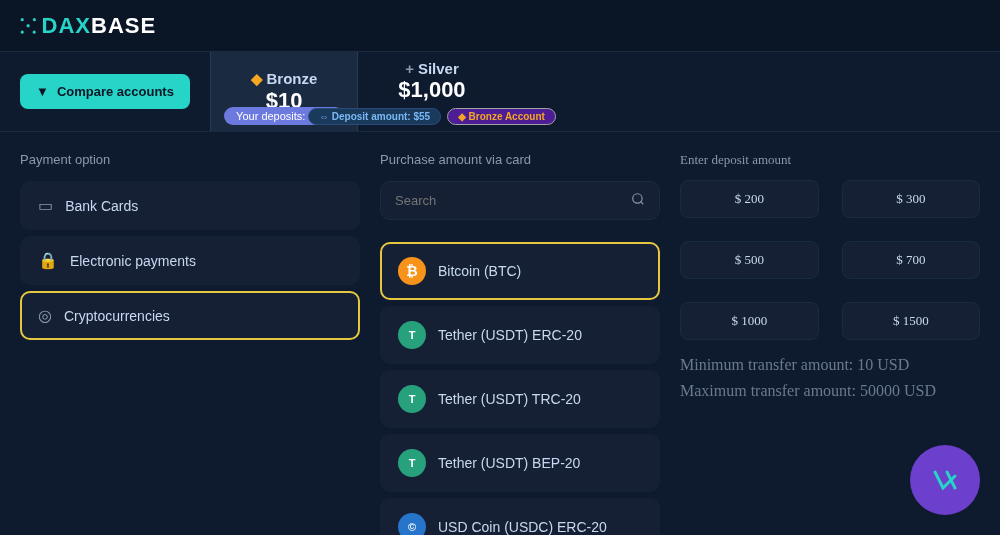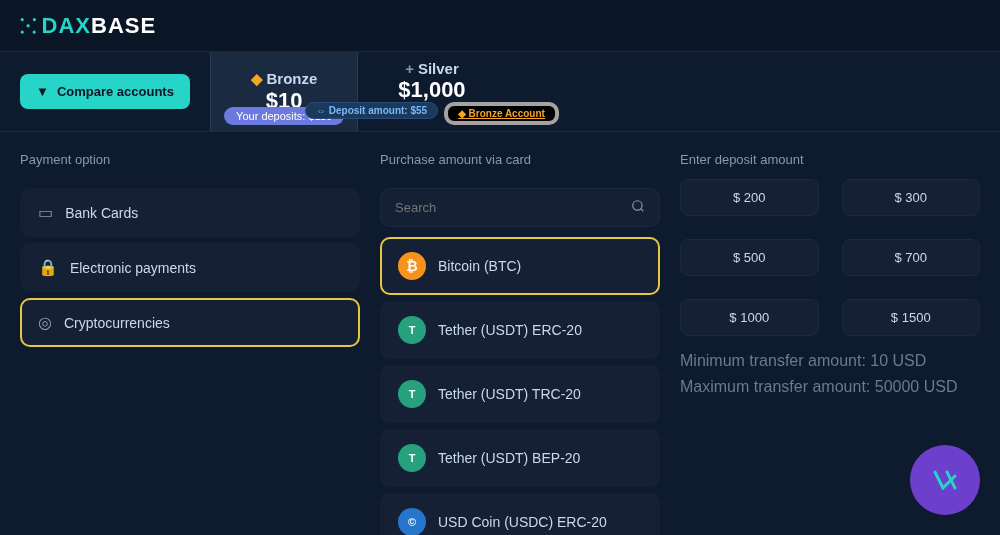--- a/index.html
+++ b/index.html
@@ -123,39 +123,39 @@
       transform: translateX(-50%);
       white-space: nowrap;
     }
     .dep-tag {
       border-radius: 10px;
       padding: 2px 10px;
       font-size: 10px;
       font-weight: 600;
     }
     .dep-tag.blue { background: #1a3a5c; color: #7ab8f5; border: 1px solid #2a4a7c; }
-    .dep-tag.bronze-t { background: #000000; color: #f5a623; border: 4px solid #a3a3a3; text-decoration: underline; }
+    .dep-tag.bronze-t { background: #4c1d95; color: #f5a623; border: 1px solid #a3a3a3; }
 
     
     .main {
       display: flex;
       height: calc(535px - 52px - 80px);
       padding: 20px;
       gap: 20px;
     }
 
     
     .panel-left {
       width: 340px;
       flex-shrink: 0;
     }
     .panel-title {
       font-size: 13px;
       color: #8899aa;
-      margin-bottom: 21px;
+      margin-bottom: 14px;
       font-weight: 500;
     }
     .payment-list {
       display: flex;
       flex-direction: column;
       gap: 6px;
     }
     .payment-item {
       background: #152035;
       border-radius: 10px;
@@ -182,21 +182,21 @@
       flex: 1;
       min-width: 0;
     }
     .search-box {
       background: #152035;
       border-radius: 10px;
       padding: 10px 14px;
       display: flex;
       align-items: center;
       gap: 4px;
-      margin-bottom: 10px;
+      margin-bottom: 22px;
       border: 1px solid #1a2a40;
       justify-content: center;
     }
     .search-input {
       background: transparent;
       border: none;
       outline: none;
       color: #8899aa;
       font-size: 13px;
       flex: 1;
@@ -235,20 +235,21 @@
       flex-shrink: 0;
     }
     .btc-icon { background: #f7931a; color: #fff; }
     .usdt-icon { background: #26a17b; color: #fff; font-size: 11px; }
     .usdc-icon { background: #2775ca; color: #fff; font-size: 11px; }
 
     
     .panel-right {
       width: 300px;
       flex-shrink: 0;
+      font-family: Liberation Serif, serif;
     }
     .deposit-title {
       font-size: 13px;
       color: #8899aa;
       margin-bottom: 12px;
       font-weight: 500;
     }
     .deposit-input-box {
       background: #152035;
       border-radius: 10px;

